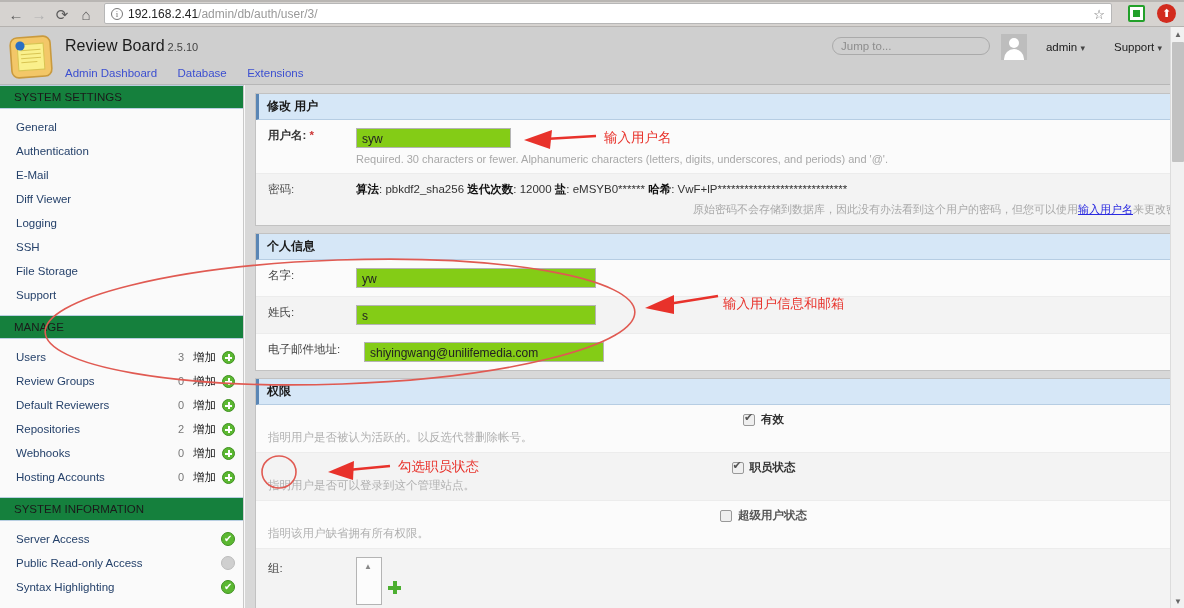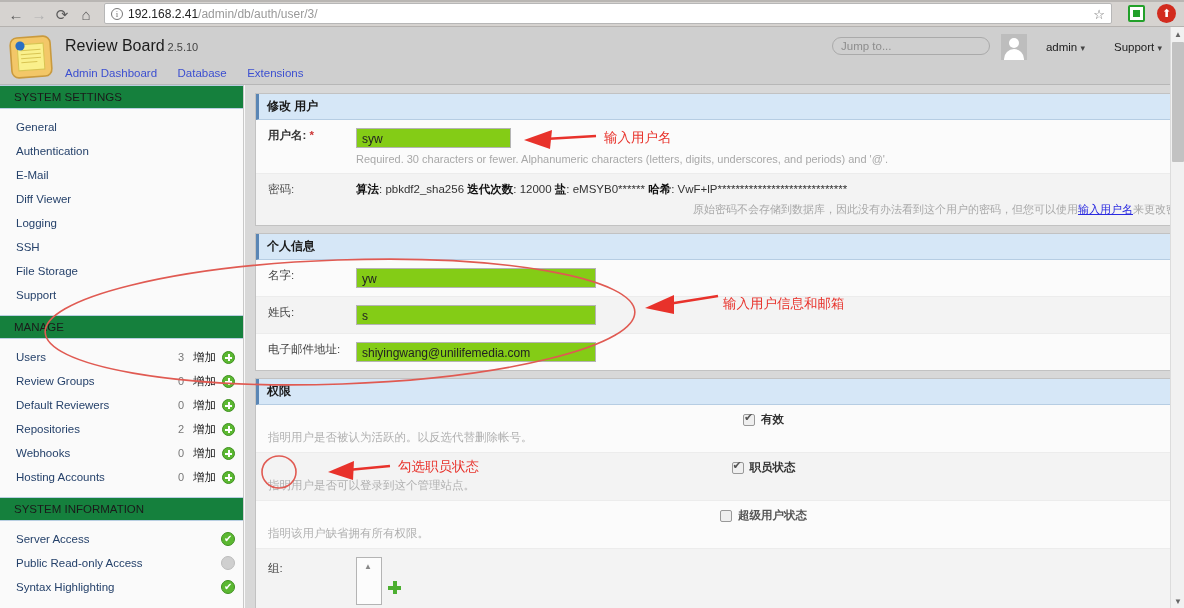--- a/index.html
+++ b/index.html
@@ -439,21 +439,21 @@
       <div class="frow alt">
         <div class="flabel" style="font-weight:normal;color:#444;">姓氏:</div>
         <div class="fctl">
           <div class="ftext" style="width:240px;">s</div>
         </div>
       </div>
 
       <div class="frow">
         <div class="flabel" style="font-weight:normal;color:#444;">电子邮件地址:</div>
         <div class="fctl">
-          <div class="ftext" style="width:240px;">shiyingwang@unilifemedia.com</div>
+          <div class="ftext" style="width:240px;margin-left:8px;">shiyingwang@unilifemedia.com</div>
         </div>
       </div>
     </div>
 
     <div class="panel">
       <div class="panel-head">
         <span class="ph-title">权限</span>
       </div>
 
       <div class="chk-row">

